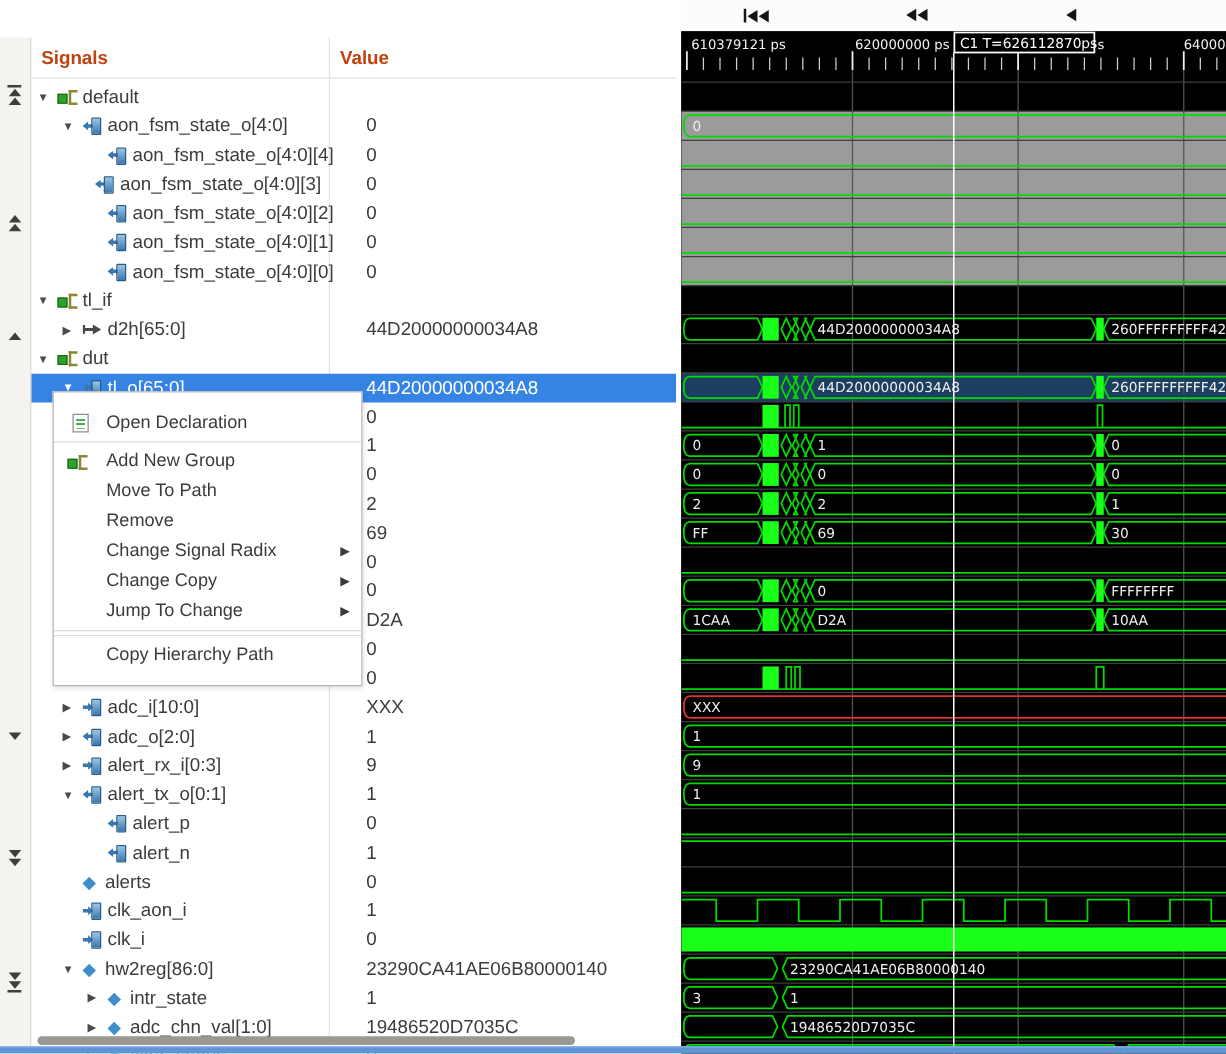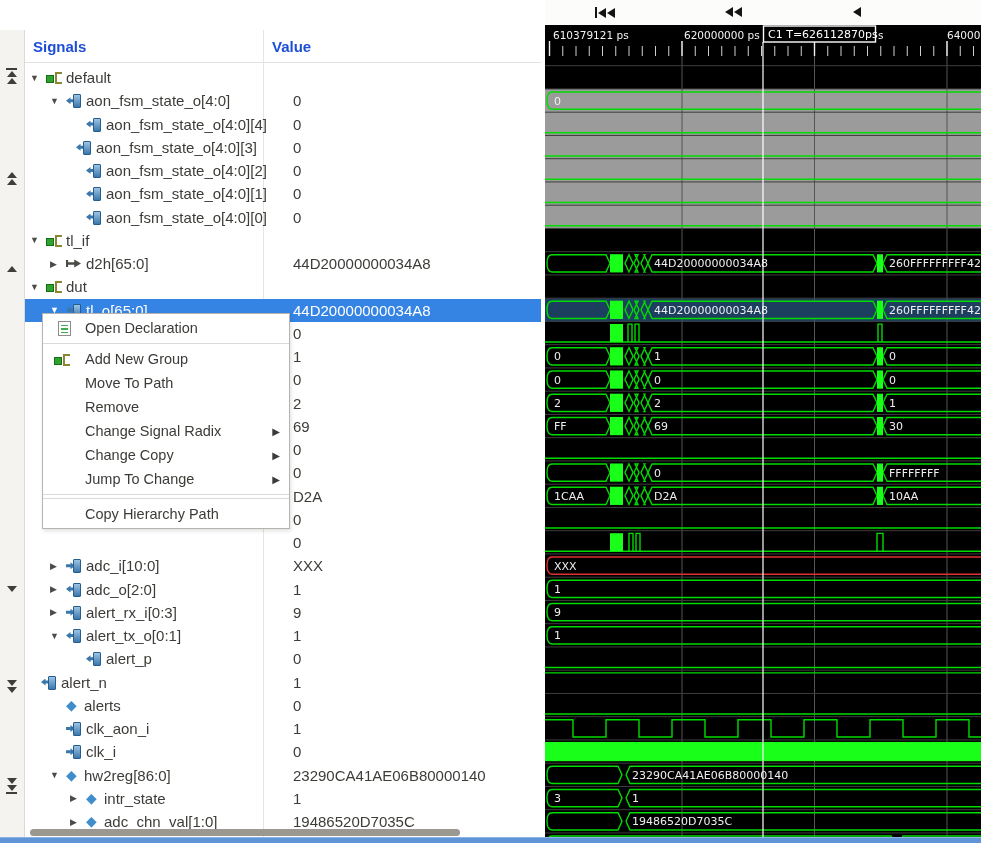--- a/index.html
+++ b/index.html
@@ -7,21 +7,21 @@
 
   
   .left{position:absolute;left:0;top:0;width:541px;height:843px;background:#fff;}
   .ltb{position:absolute;left:0;top:0;width:541px;height:30px;background:#f4f3f0;}
   .filter{position:absolute;left:3px;top:2px;width:394px;height:22px;border:1px solid #b9b7b2;border-radius:8px;
           padding:0 10px;font:15px "Liberation Sans",sans-serif;color:#474440;outline:none;background:#fff;}
   .filter::placeholder{color:#55534f;opacity:1;}
   .tb-ic{position:absolute;top:5px;width:20px;height:20px;cursor:pointer;}
 
   .hdr{position:absolute;top:30px;left:25px;width:516px;height:32px;border-bottom:1px solid #e3e2de;background:#fff;}
-  .hdr span{position:absolute;top:8px;font-weight:bold;color:#1d4ed8;font-size:15px;}
+  .hdr span{position:absolute;top:8px;font-weight:bold;color:#c2410c;font-size:15px;}
   .hdr .h-sig{left:8px;}
   .hdr .h-val{left:247px;}
   .cdiv{position:absolute;left:263px;top:30px;height:813px;width:1px;background:#e6e5e1;}
 
   .nav{position:absolute;left:0;top:30px;width:24px;height:813px;background:#f4f3f0;border-right:1px solid #dcdad5;}
   .navb{position:absolute;left:4px;width:15px;display:flex;flex-direction:column;align-items:center;gap:1px;cursor:pointer;}
   .tu{width:0;height:0;border-left:5px solid transparent;border-right:5px solid transparent;border-bottom:6px solid #3f3e3a;}
   .td{width:0;height:0;border-left:5px solid transparent;border-right:5px solid transparent;border-top:6px solid #3f3e3a;}
   .nbar{width:11px;height:2px;background:#3f3e3a;}
 
@@ -43,21 +43,21 @@
   .ic-out:before,.ic-in:before{content:"";position:absolute;left:0;top:3px;width:9px;height:7px;background:#3a77ad;}
   .ic-out:before{clip-path:polygon(0 50%,50% 0,50% 30%,100% 30%,100% 70%,50% 70%,50% 100%);}
   .ic-in:before{clip-path:polygon(100% 50%,50% 0,50% 30%,0 30%,0 70%,50% 70%,50% 100%);}
   .ic-inout{width:17px;height:12px;margin-right:3px;}
   .ic-inout:before{content:"";position:absolute;left:0;top:1px;width:15px;height:10px;background:#4a4a46;
     clip-path:polygon(0 15%,14% 15%,14% 38%,55% 38%,55% 10%,100% 50%,55% 90%,55% 62%,14% 62%,14% 85%,0 85%);}
   .ic-var{width:16px;height:15px;margin-right:2px;color:#3f8ecb;font-size:14px;line-height:14px;text-align:left;}
   .ic-var:before{content:"◆";}
 
   
-  .menu{position:absolute;left:42px;top:313px;width:246px;background:#fff;border:1px solid #b6b4af;padding:2px 0;z-index:10;box-shadow:1px 2px 4px rgba(0,0,0,.12);}
+  .menu{position:absolute;left:42px;top:313px;width:246px;background:#fff;border:1px solid #b6b4af;padding:12px 0;z-index:10;box-shadow:1px 2px 4px rgba(0,0,0,.12);}
   .mi{height:24px;display:flex;align-items:center;font-size:14.5px;color:#3c3b37;position:relative;cursor:pointer;}
   .mic{width:42px;flex:none;display:flex;justify-content:center;align-items:center;}
   .sub{position:absolute;right:9px;font-size:10px;color:#3c3b37;}
   .msep{height:1px;background:#dbdad6;margin:3px 0;}
   .ic-doc{width:13px;height:15px;}
   .ic-doc:before{content:"";position:absolute;inset:0;background:#fff;border:1px solid #8f8d88;}
   .ic-doc:after{content:"";position:absolute;left:3px;top:4px;width:7px;height:8px;
      background:repeating-linear-gradient(180deg,#3fae4e 0 1.5px,transparent 1.5px 3.5px);}
 
   
@@ -239,21 +239,21 @@
           <span class="ic ic-out"></span>
           <span class="lbl">alert_tx_o[0:1]</span>
           <span class="vcell">1</span>
         </div>
         <div class="trow" style="top: 581.25px; padding-left: 45px; text-align: center;">
           <span class="exp"></span>
           <span class="ic ic-out"></span>
           <span class="lbl">alert_p</span>
           <span class="vcell">0</span>
         </div>
-        <div class="trow" style="top: 604.5px; ">
+        <div class="trow" style="top: 604.5px; padding-left: 45px;">
           <span class="exp"></span>
           <span class="ic ic-out"></span>
           <span class="lbl">alert_n</span>
           <span class="vcell">1</span>
         </div>
         <div class="trow" style="top: 627.75px; padding-left: 25px;">
           <span class="exp"></span>
           <span class="ic ic-var"></span>
           <span class="lbl">alerts</span>
           <span class="vcell">0</span>

